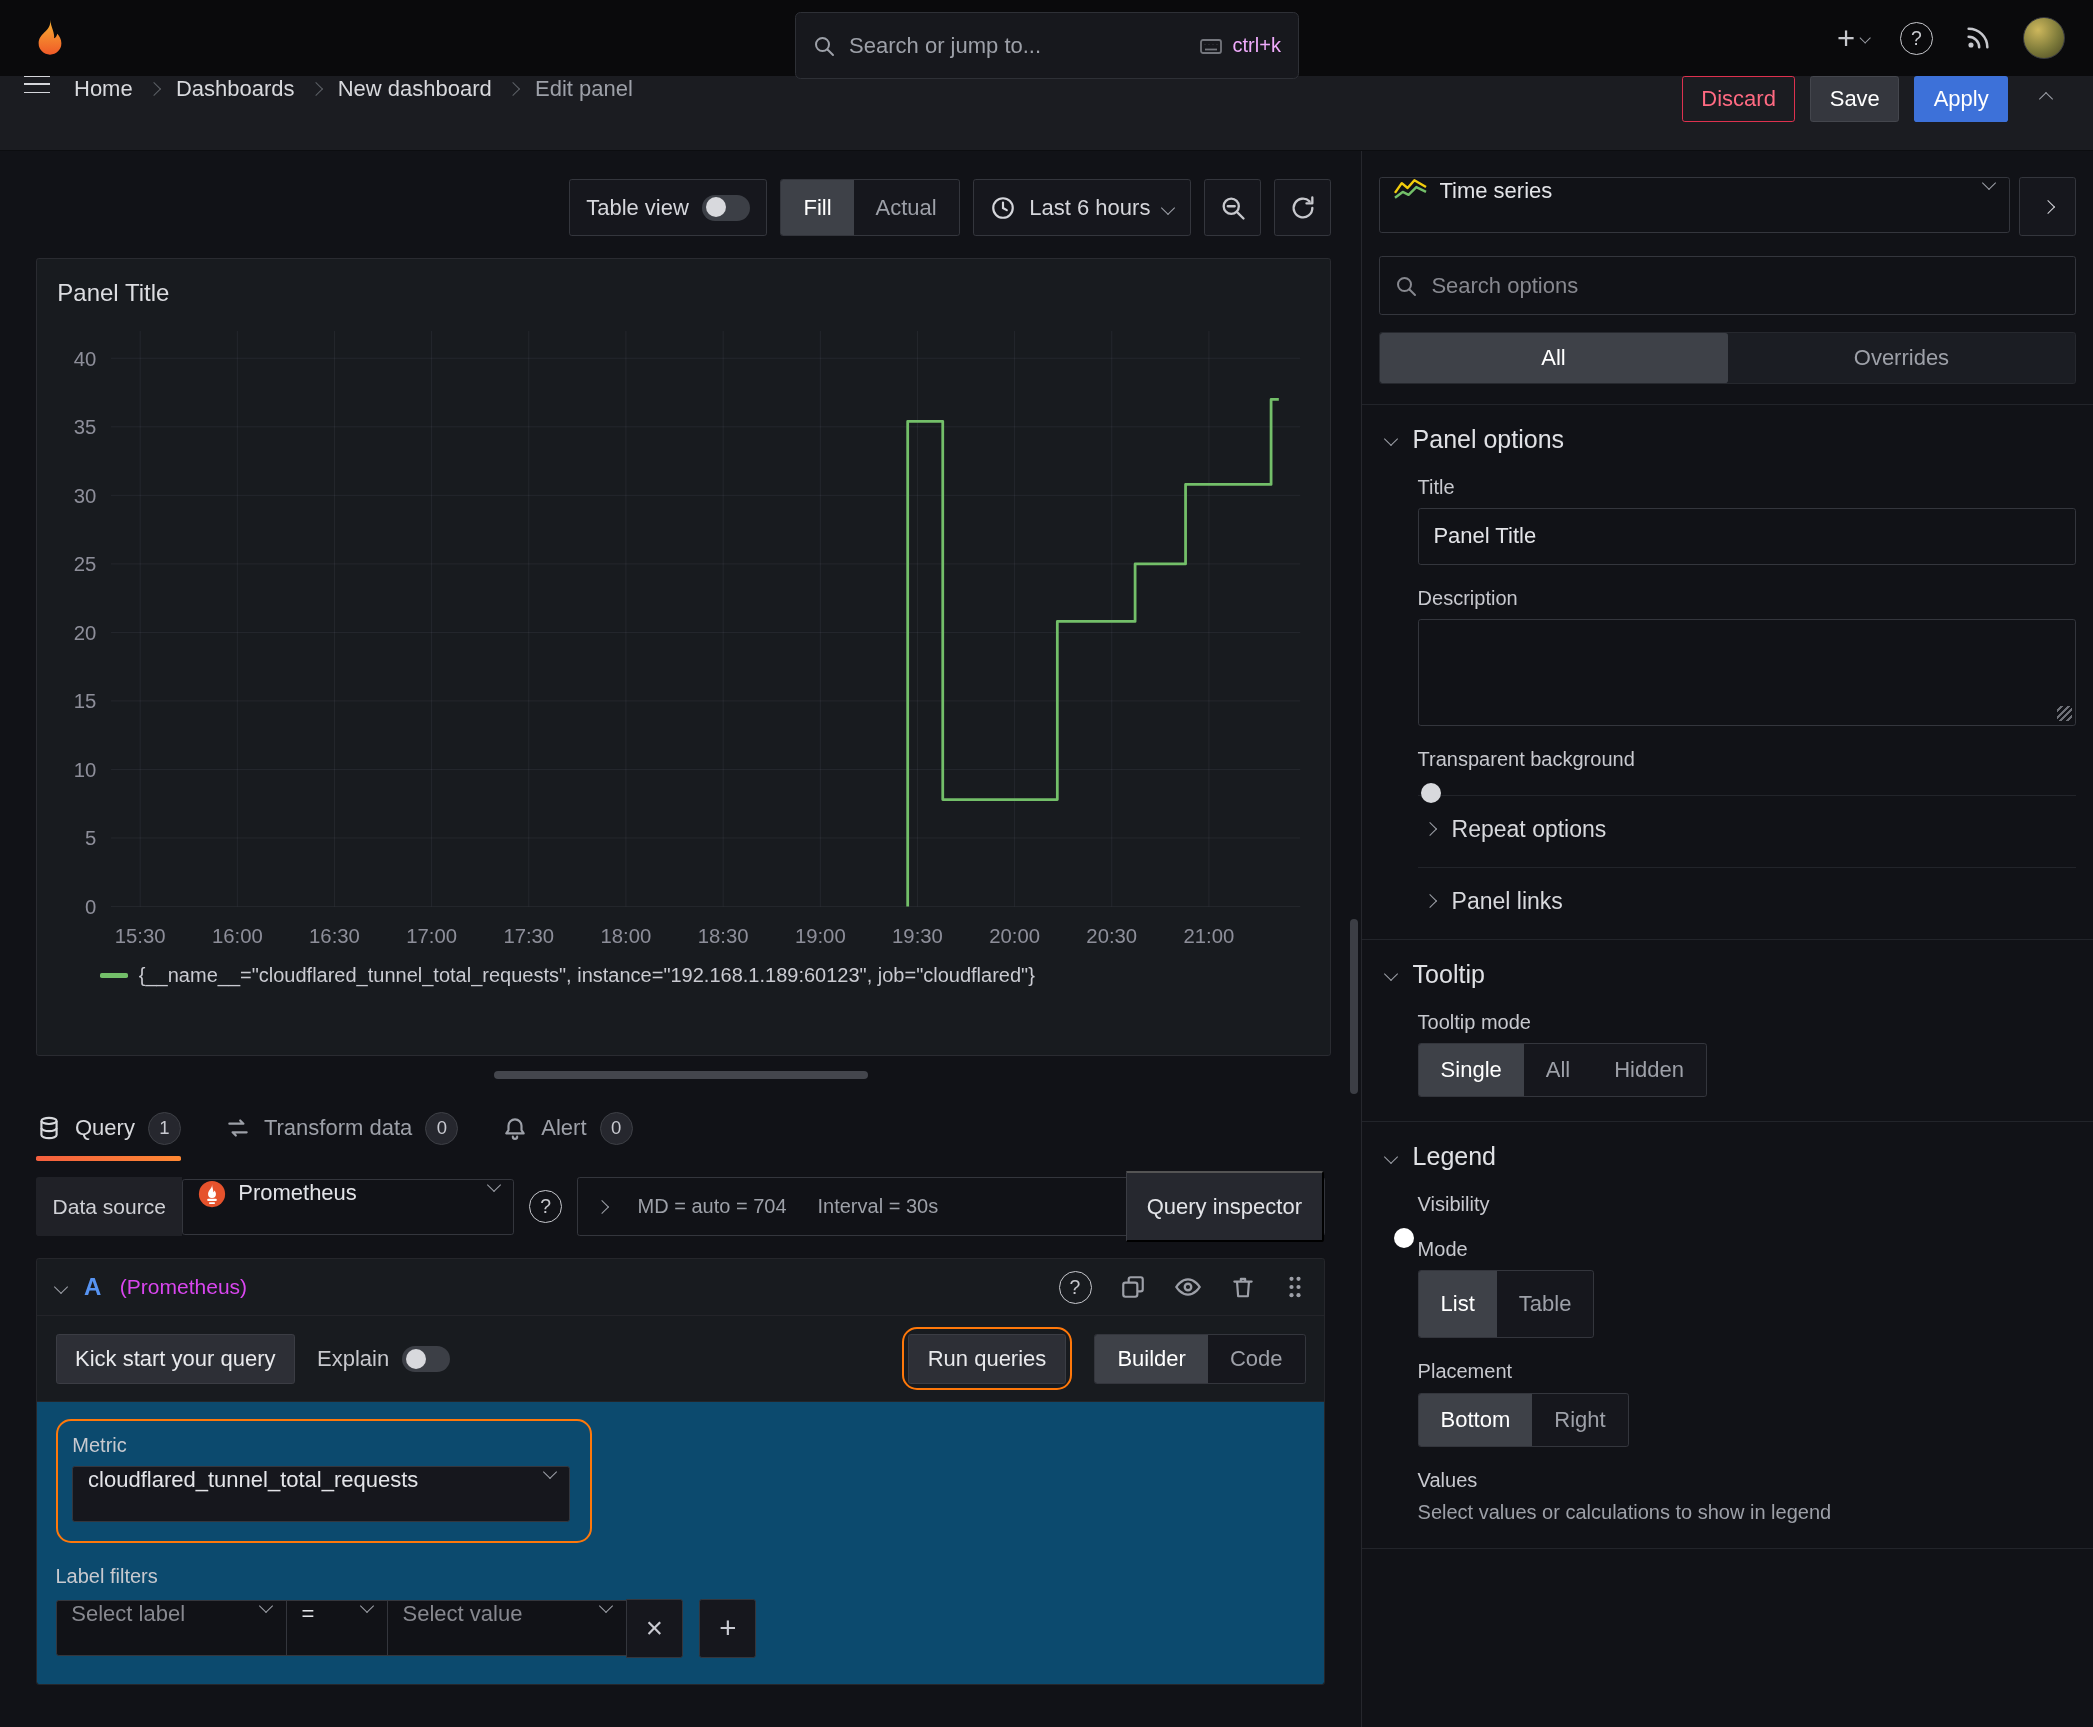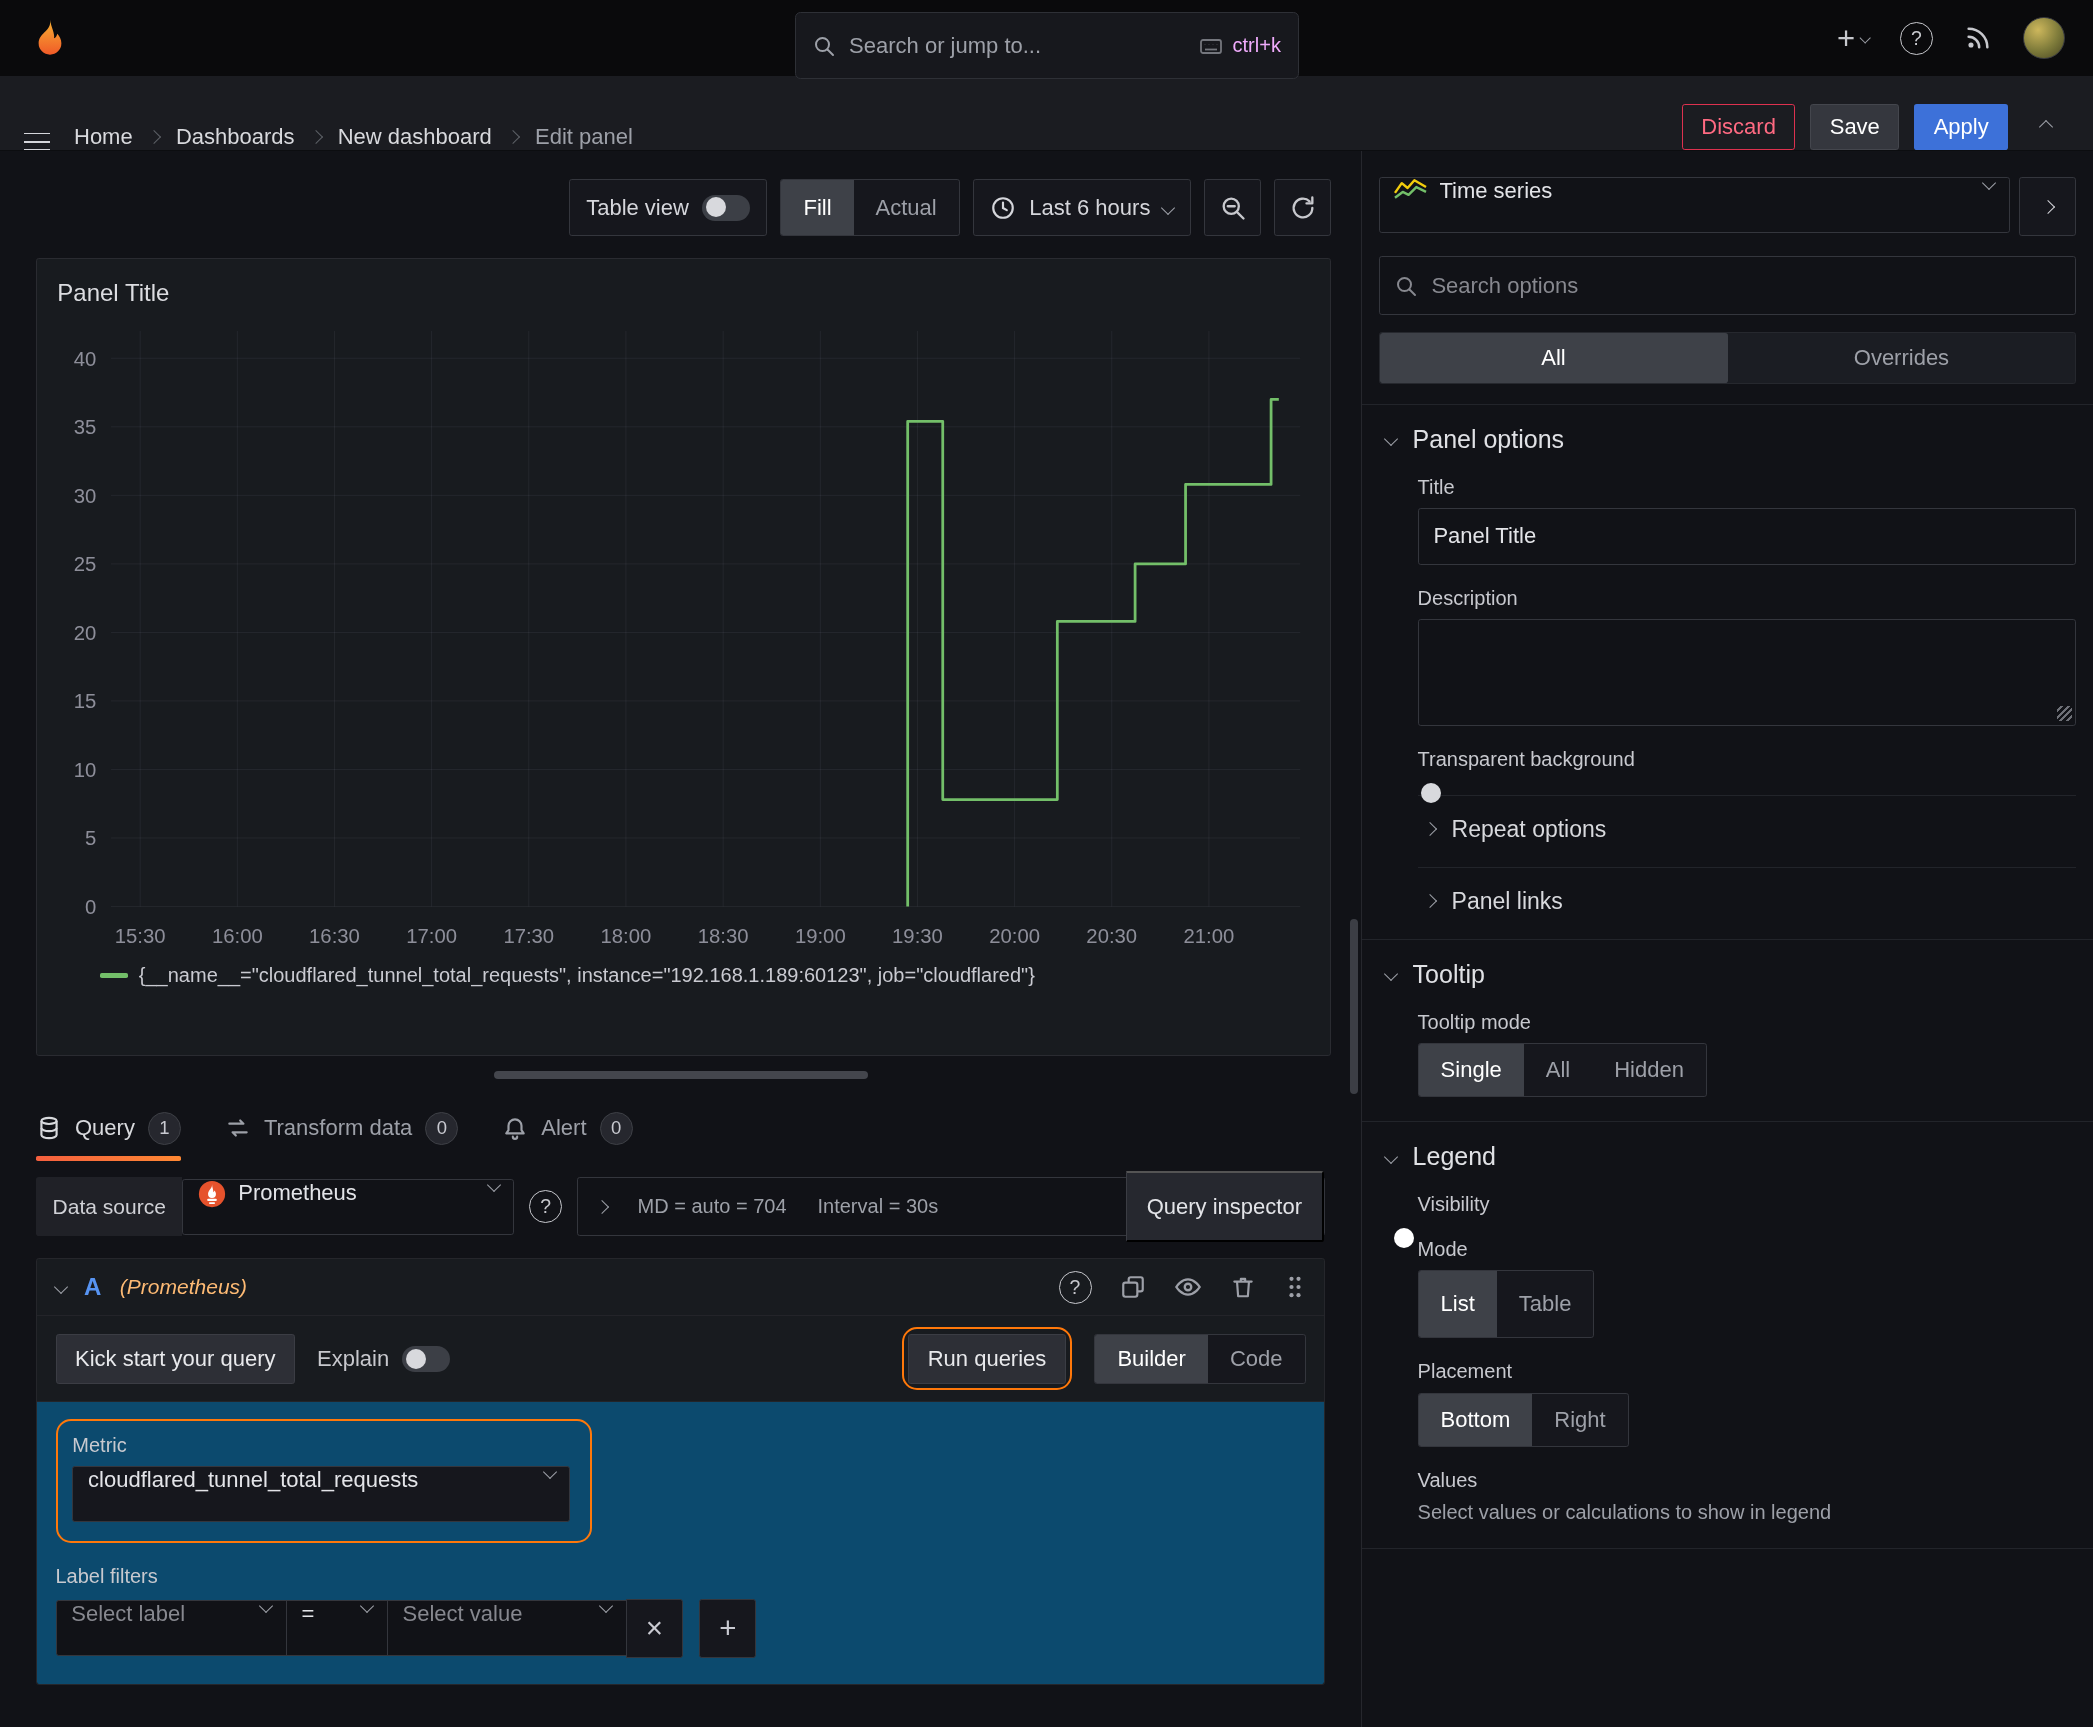--- a/index.html
+++ b/index.html
@@ -16,21 +16,21 @@
     gap:13px;padding:0 16.6px;color:#9da0a8;cursor:text}
   .top-search .ph-text{font-size:22px;color:#9da0a8}
   .kbd-hint{margin-left:auto;display:flex;align-items:center;gap:9.2px;color:#f0abfc;font-size:20px}
   .top-actions{margin-left:auto;display:flex;align-items:center;gap:31px;color:#c7c8cd}
   .top-icon-btn{display:flex;align-items:center;gap:5.5px;cursor:pointer;color:#c7c8cd}
   .plus-glyph{font-size:31px;line-height:1;color:#c7c8cd}
   .avatar{width:42px;height:42px;border-radius:50%;
     background:radial-gradient(circle at 35% 30%,#cdb75c,#7d7a3a 55%,#474522);border:1.8px solid #3a3b40;cursor:pointer}
 
   
-  .crumbbar{height:75px;background:#1b1c21;display:flex;align-items:flex-end;padding:0 24px;gap:24px;border-bottom:0.9px solid #0c0d10}
+  .crumbbar{height:75px;background:#1b1c21;display:flex;align-items:flex-start;padding:0 24px;gap:24px;border-bottom:0.9px solid #0c0d10}
   .hamburger{width:26px;height:16.6px;border-top:1.8px solid #d5d6db;border-bottom:1.8px solid #d5d6db;position:relative;cursor:pointer}
   .hamburger::after{content:"";position:absolute;left:0;right:0;top:50%;margin-top:-0.9px;height:1.8px;background:#d5d6db}
   .crumbs{display:flex;align-items:center;gap:16.6px;font-size:22px}
   .crumb{color:#d8d9dd;cursor:pointer}
   .crumb.last{color:#9da0a8;cursor:default}
   .crumb-actions{margin-left:auto;display:flex;align-items:center;gap:14.8px}
   .btn{height:46px;border-radius:2.8px;padding:0 18.5px;display:inline-flex;align-items:center;justify-content:center;
     font-size:22px;border:0.9px solid transparent;cursor:pointer;font-family:inherit;background:none;color:inherit}
   .btn-discard{border-color:#de314f;color:#ff6a82}
   .btn-save{background:#35373e;color:#fff;border-color:#44464d}
@@ -99,21 +99,21 @@
   .qopts{flex:1;height:59px;border:0.9px solid #34363d;border-radius:2.8px;display:flex;align-items:center;gap:31px;
     padding:0 0 0 18.5px;color:#9da0a8;cursor:pointer}
   .qopt-text{font-size:20px;color:#9da0a8}
   .btn-inspector{margin-left:auto;height:71px;background:#26282f;border-left:0.9px solid #3b3d44;border-radius:0 2.8px 2.8px 0;
     color:#e3e4e8;padding:0 20px;display:flex;align-items:center;font-size:22px;cursor:pointer}
 
   
   .query-card{margin:22px 36px 0;background:#181b1f;border:0.9px solid #25262b;border-radius:2.8px}
   .q-header{height:57px;display:flex;align-items:center;gap:18.5px;padding:0 18.5px;border-bottom:0.9px solid #232429;color:#9da0a8}
   .q-ref{color:#5794f2;font-size:24px;font-weight:bold}
-  .q-ds{color:#fdba74;font-style:italic;font-size:21px}
+  .q-ds{color:#d946ef;font-size:21px}
   .q-icons{margin-left:auto;display:flex;align-items:center;gap:28px;color:#9da0a8}
   .q-icons>*{cursor:pointer}
   .q-toolbar{display:flex;align-items:center;gap:22px;padding:11px 18.5px}
   .btn-secondary{height:50px;background:#2d2f36;border:0.9px solid #3b3d44;border-radius:2.8px;color:#e8e9ec;
     padding:0 18.5px;display:flex;align-items:center;font-size:22px;cursor:pointer}
   .explain{display:flex;align-items:center;gap:13px;color:#c7c8cd}
   .highlight-box{border:2.8px solid #ff780a;border-radius:15px;padding:4.6px;display:inline-block}
   .seg.small{height:50px}
   .q-body{background:#0c4a6e;padding:16.6px 18.5px 26px;border-top:0.9px solid #232429;border-radius:0 0 2.8px 2.8px}
   .metric-hl{padding:13px 20px 18.5px 14.8px}

